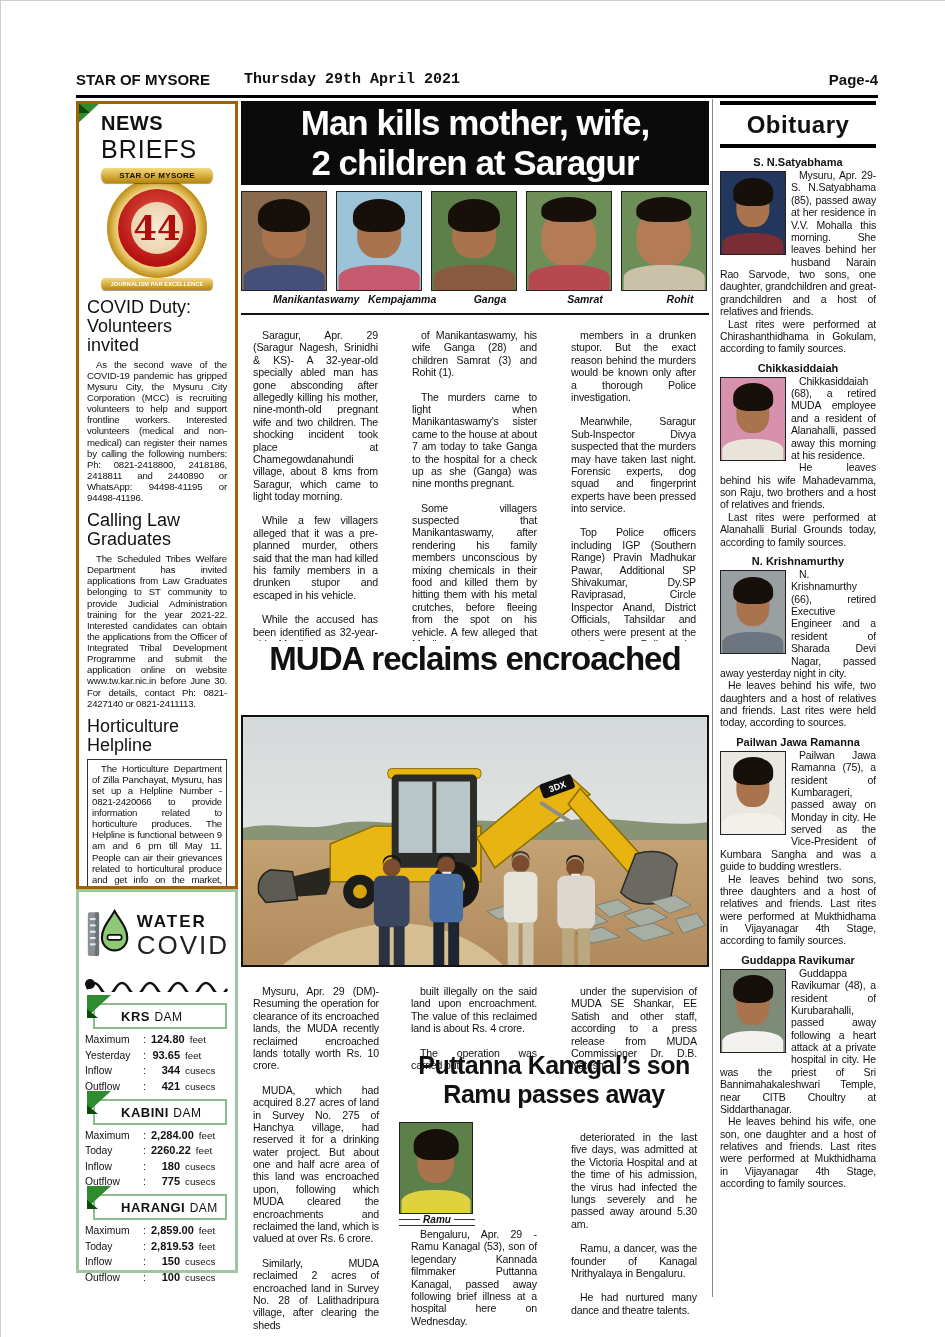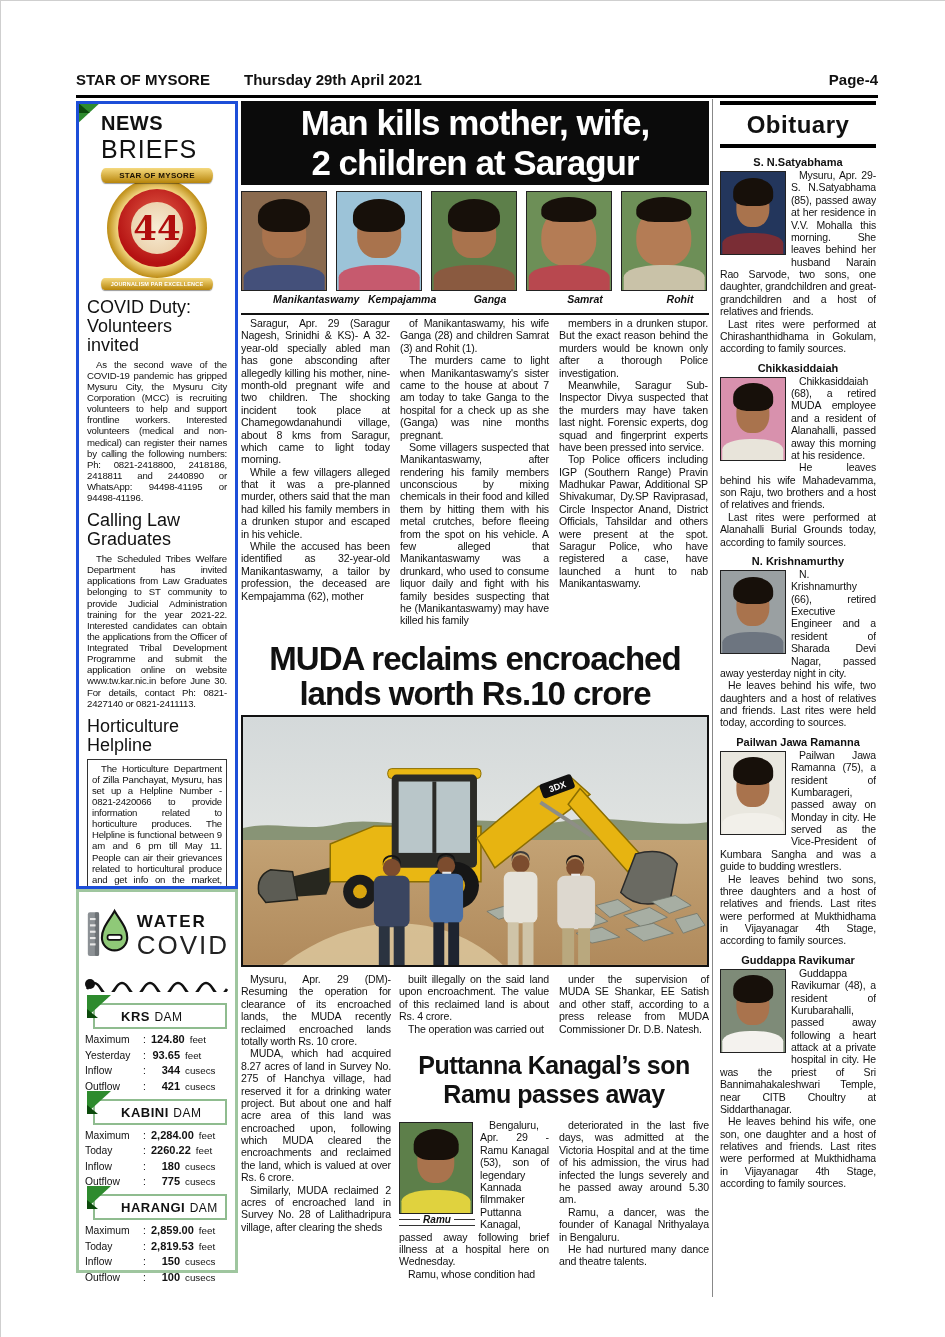--- a/index.html
+++ b/index.html
@@ -1,24 +1,24 @@
 <!DOCTYPE html>
 <html><head>
 <meta charset="utf-8">
 <style>
   html,body{margin:0;padding:0;background:#e9e9e9;font-family:"Liberation Sans",sans-serif;color:#111;}
   .page{position:relative;width:945px;height:1337px;background:#fff;margin:0 auto;overflow:hidden;border:1px solid #cfcfcf;}
   
   .hdr{position:absolute;left:75px;right:68px;top:70px;height:24px;border-bottom:3px solid #000;}
   .hdr .np{position:absolute;left:0;top:0;font-weight:bold;font-size:15px;}
-  .hdr .dt{position:absolute;left:168px;top:0;font-weight:bold;font-size:15px;}
+  .hdr .dt{position:absolute;left:168px;top:0;font-weight:bold;font-size:15px;font-family:Liberation Mono, monospace;}
   .hdr .pg{position:absolute;right:0;top:0;font-weight:bold;font-size:15px;}
   .vrule{position:absolute;left:711px;top:98px;width:1px;height:1198px;background:#888;}
   
-  .briefs{position:absolute;left:75px;top:100px;width:162px;height:788px;border:3px solid #1d4ed8;box-sizing:border-box;padding:6px 8px;overflow:hidden;}
+  .briefs{position:absolute;left:75px;top:100px;width:162px;height:788px;border:3px solid #a16207;box-sizing:border-box;padding:6px 8px;overflow:hidden;}
   .fold{position:absolute;width:0;height:0;border-top:24px solid #2e8b2e;border-right:26px solid transparent;left:-3px;top:-3px;}
   .fold2{position:absolute;width:0;height:0;border-bottom:12px solid #0c4a0c;border-right:14px solid transparent;left:-3px;top:-3px;}
   .b-news{font-weight:bold;font-size:20px;letter-spacing:.5px;margin:2px 0 0 14px;}
   .b-briefs{font-size:25px;letter-spacing:1px;margin:0 0 4px 14px;}
   .logo{position:relative;width:118px;height:122px;margin:2px auto 6px auto;}
   .logo-ring{position:absolute;left:9px;top:10px;width:100px;height:100px;border-radius:50%;background:radial-gradient(circle,#f2d581 55%,#b8860b 72%,#8a6508 100%);}
   .logo-red{position:absolute;left:20px;top:21px;width:78px;height:78px;border-radius:50%;background:radial-gradient(circle at 50% 40%,#e5604a,#b51212 70%);}
   .logo-in{position:absolute;left:33px;top:34px;width:52px;height:52px;border-radius:50%;background:radial-gradient(circle,#f7ecd4,#e8c9a0);display:flex;align-items:center;justify-content:center;}
   .logo-44{font-size:34px;font-weight:bold;color:#b00d0d;font-family:"DejaVu Serif",serif;}
   .logo-estd{position:absolute;left:0;right:0;top:27px;text-align:center;font-size:6px;color:#ffe9b0;letter-spacing:1px;}
@@ -45,21 +45,21 @@
   .du{font-size:9.8px;}
   
   .center{position:absolute;left:240px;top:100px;width:468px;}
   .mainhead{position:absolute;left:0;top:0;width:468px;height:84px;background:#0b0b0b;color:#fff;text-align:center;font-weight:bold;font-size:35px;line-height:40px;letter-spacing:-1px;padding-top:2px;box-sizing:border-box;}
   .photos{position:absolute;left:0;top:88px;width:468px;height:124px;border-bottom:2px solid #111;}
   .photoitem{position:absolute;top:2px;width:86px;}
   .pframe{width:86px;height:100px;box-sizing:border-box;}
   .pcap{font-size:10.5px;font-weight:bold;font-style:italic;text-align:center;margin-top:2px;margin-left:32px;}
   .cols3{position:absolute;left:0;top:216px;width:468px;height:324px;overflow:hidden;}
   .ncol{position:absolute;top:0;width:149px;}
-  .jp{font-size:10.6px;line-height:1.17;letter-spacing:-.15px;text-align:justify;text-indent:9px;margin:0;}
+  .jp{font-size:10.6px;line-height:1.17;letter-spacing:-.15px;text-align:justify;text-indent:9px;margin:12px;}
   .mudahead{position:absolute;left:0;top:540px;width:468px;text-align:center;font-weight:bold;font-size:33px;line-height:35px;letter-spacing:-1px;}
   .mphoto{position:absolute;left:0;top:614px;width:468px;height:252px;border:2px solid #111;box-sizing:border-box;}
   .mudacols{position:absolute;left:0;top:872px;width:468px;height:330px;}
   .mc{position:absolute;top:0;width:150px;}
   .pright{position:absolute;left:158px;top:0;width:310px;}
   .phead{position:absolute;left:0;top:78px;width:310px;text-align:center;font-weight:bold;font-size:25px;line-height:29px;letter-spacing:-.5px;}
   .pc{position:absolute;top:146px;width:150px;}
   .inset{float:left;width:76px;margin:3px 5px 2px 0;}
   .inset .pframe2{width:74px;height:92px;box-sizing:border-box;}
   .inset-cap{font-size:10px;font-weight:bold;font-style:italic;text-align:center;border-bottom:1px solid #333;display:flex;align-items:center;gap:3px;}
@@ -321,21 +321,20 @@
       </div>
       <div class="ncol" style="left:318px">
         <p class="jp">members in a drunken stupor. But the exact reason behind the murders would be known only after a thorough Police investigation.</p>
         <p class="jp">Meanwhile, Saragur Sub-Inspector Divya suspected that the murders may have taken last night. Forensic experts, dog squad and fingerprint experts have been pressed into service.</p>
         <p class="jp">Top Police officers including IGP (Southern Range) Pravin Madhukar Pawar, Additional SP Shivakumar, Dy.SP Raviprasad, Circle Inspector Anand, District Officials, Tahsildar and others were present at the spot. Saragur Police, who have registered a case, have launched a hunt to nab Manikantaswamy.</p>
       </div>
     </div>
 
     <div class="mudahead">
       <div>MUDA reclaims encroached</div>
-      <div>lands worth Rs.10 crore</div>
     </div>
 
     <div class="mphoto">
       <svg width="464" height="248" viewBox="0 0 468 250">
         <defs>
           <linearGradient id="skyg" x1="0" y1="0" x2="0" y2="1">
               <stop offset="0" stop-color="#d4d9da"></stop>
               <stop offset="1" stop-color="#edeee9"></stop>
             </linearGradient>
           <linearGradient id="grd" x1="0" y1="0" x2="0" y2="1">

